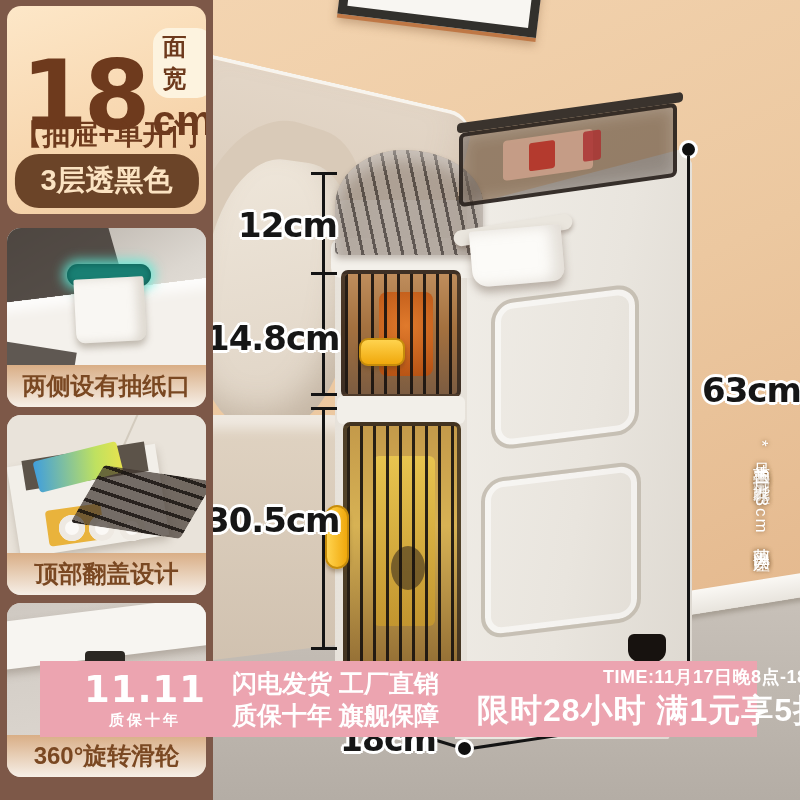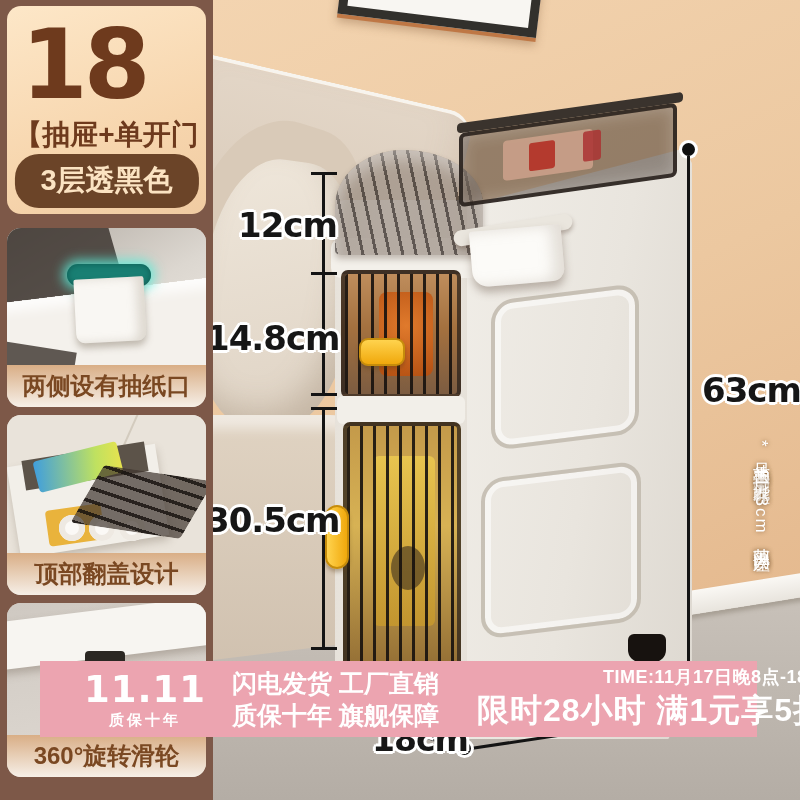--- a/index.html
+++ b/index.html
@@ -205,28 +205,32 @@
   <div class="dim-label" style="left:206px;top:318px;">14.8cm</div>
   <div class="dim-label" style="left:206px;top:500px;">30.5cm</div>
 
   <div class="dim-dot" style="left:682px;top:143px;"></div>
   <div class="dim v" style="left:687px;top:156px;height:506px;"></div>
   <div class="dim-label" style="left:702px;top:370px;">63cm</div>
 
   <div class="varm" style="left:427px;top:736px;width:41px;transform:rotate(17deg);"></div>
   <div class="varm" style="left:464px;top:748px;width:152px;transform:rotate(-8.5deg);"></div>
   <div class="dim-dot" style="left:458px;top:742px;z-index:4;"></div>
-  <div class="dim-label" style="left:340px;top:720px;z-index:4;font-size:33px;margin-left:32px;">18cm</div>
+  <div class="dim-label" style="left:340px;top:720px;z-index:4;font-size:33px;">18cm</div>
 
   <div class="disclaimer">*尺寸为手工测量 可能存在1-3cm范围内误差</div>
 
   <div class="left-panel">
     <div class="spec-card">
       <div class="spec-row">
         <span class="big-num">18</span>
+        <span class="num-side">
+          <span class="badge">面宽</span>
+          <span class="unit">cm</span>
+        </span>
       </div>
       <div class="variant">【抽屉+单开门款】</div>
       <div class="color-pill">3层透黑色</div>
     </div>
 
     <div class="feat-card fc1">
       <div class="feat-img t1">
         <div class="smoke"></div>
         <div class="body"></div>
         <div class="slot"></div>

